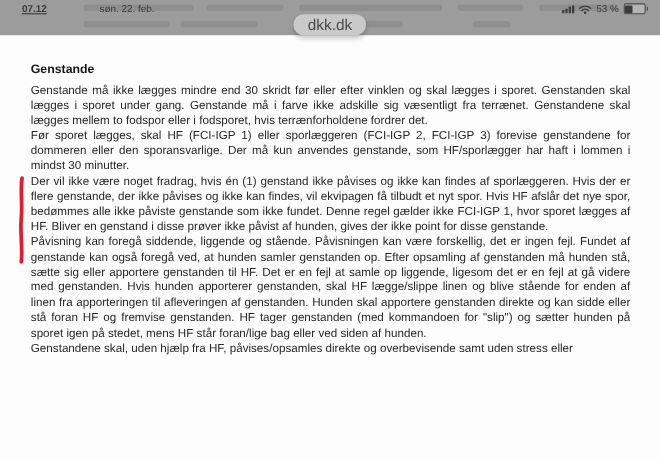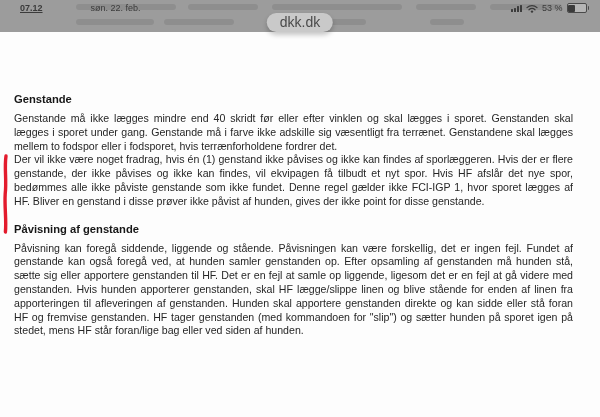--- a/index.html
+++ b/index.html
@@ -22,21 +22,21 @@
   .battery .shell{width:18px;height:8px;border:1px solid #4a4a4a;border-radius:2px;position:relative;background:rgba(255,255,255,0.25);}
   .battery .fill{position:absolute;left:0.5px;top:0.5px;bottom:0.5px;width:38%;background:#3b3b3b;border-radius:1px;}
   .battery .cap{width:1.5px;height:3.5px;background:#4a4a4a;border-radius:0 1px 1px 0;margin-left:1px;}
   .ghost{position:absolute;height:6px;border-radius:3px;background:#7e7e7e;opacity:0.45;filter:blur(0.6px);}
   .pill{position:absolute;top:13px;left:50%;transform:translateX(-50%);height:19px;line-height:19px;
         padding:0 13px;border-radius:10px;background:#c9c9c9;color:#4a4a4a;font-size:14px;
         box-shadow:0 3px 5px rgba(0,0,0,0.22);z-index:3;}
 
   
   .page{position:absolute;top:32px;left:0;width:600px;height:321px;background:#fdfdfd;
-        padding:24px 27px 0 14px;box-sizing:border-box;overflow:hidden;margin-top:36px;}
+        padding:24px 27px 0 28px;box-sizing:border-box;overflow:hidden;}
   .doc{font-size:10.6px;line-height:13.8px;color:#262626;text-align:justify;}
   .doc h2{font-size:11.2px;line-height:14px;margin:0 0 6px 0;color:#171717;font-weight:bold;text-align:left;}
   .doc h2.second{margin-top:13px;}
   .doc p{margin:0;}
   .marked{position:relative;}
   .redline{position:absolute;left:-12px;top:1px;}
 </style>
 </head>
 <body>
 
@@ -79,27 +79,28 @@
   </div>
 
   <div class="pill">dkk.dk</div>
 </div>
 
 <div class="page">
   <div class="doc">
 
     <h2>Genstande</h2>
 
-    <p>Genstande må ikke lægges mindre end 40 skridt før eller efter vinklen og skal lægges i sporet. Genstanden skal lægges i sporet under gang. Genstande må i farve ikke adskille sig væsentligt fra terrænet. Genstandene skal lægges mellem to fodspor eller i fodsporet, hvis terrænforholdene fordrer det.</p>
+    <p>Genstande må ikke lægges mindre end 30 skridt før eller efter vinklen og skal lægges i sporet. Genstanden skal lægges i sporet under gang. Genstande må i farve ikke adskille sig væsentligt fra terrænet. Genstandene skal lægges mellem to fodspor eller i fodsporet, hvis terrænforholdene fordrer det.</p>
+    <p>Før sporet lægges, skal HF (FCI-IGP 1) eller sporlæggeren (FCI-IGP 2, FCI-IGP 3) forevise genstandene for dommeren eller den sporansvarlige. Der må kun anvendes genstande, som HF/sporlægger har haft i lommen i mindst 30 minutter.</p>
 
     <div class="marked">
       <svg class="redline" width="8" height="80" viewBox="0 0 8 80">
         <path d="M4 2 C 2.2 14, 4.8 26, 3.2 40 C 2.4 54, 4.6 66, 3.4 78" stroke="#e31b2d" stroke-width="3.4" fill="none" stroke-linecap="round"></path>
       </svg>
       <p>Der vil ikke være noget fradrag, hvis én (1) genstand ikke påvises og ikke kan findes af sporlæggeren. Hvis der er flere genstande, der ikke påvises og ikke kan findes, vil ekvipagen få tilbudt et nyt spor. Hvis HF afslår det nye spor, bedømmes alle ikke påviste genstande som ikke fundet. Denne regel gælder ikke FCI-IGP 1, hvor sporet lægges af HF. Bliver en genstand i disse prøver ikke påvist af hunden, gives der ikke point for disse genstande.</p>
     </div>
 
-    <h2 class="second">Påvisning af genstande</h2>
 
     <p>Påvisning kan foregå siddende, liggende og stående. Påvisningen kan være forskellig, det er ingen fejl. Fundet af genstande kan også foregå ved, at hunden samler genstanden op. Efter opsamling af genstanden må hunden stå, sætte sig eller apportere genstanden til HF. Det er en fejl at samle op liggende, ligesom det er en fejl at gå videre med genstanden. Hvis hunden apporterer genstanden, skal HF lægge/slippe linen og blive stående for enden af linen fra apporteringen til afleveringen af genstanden. Hunden skal apportere genstanden direkte og kan sidde eller stå foran HF og fremvise genstanden. HF tager genstanden (med kommandoen for "slip") og sætter hunden på sporet igen på stedet, mens HF står foran/lige bag eller ved siden af hunden.</p>
+    <p>Genstandene skal, uden hjælp fra HF, påvises/opsamles direkte og overbevisende samt uden stress eller</p>
 
   </div>
 </div>
 
 </body></html>

